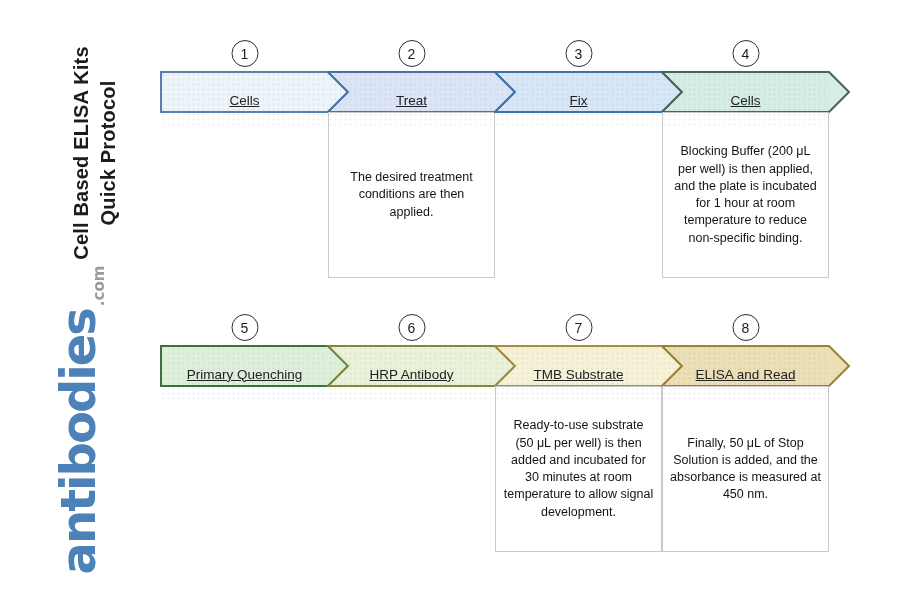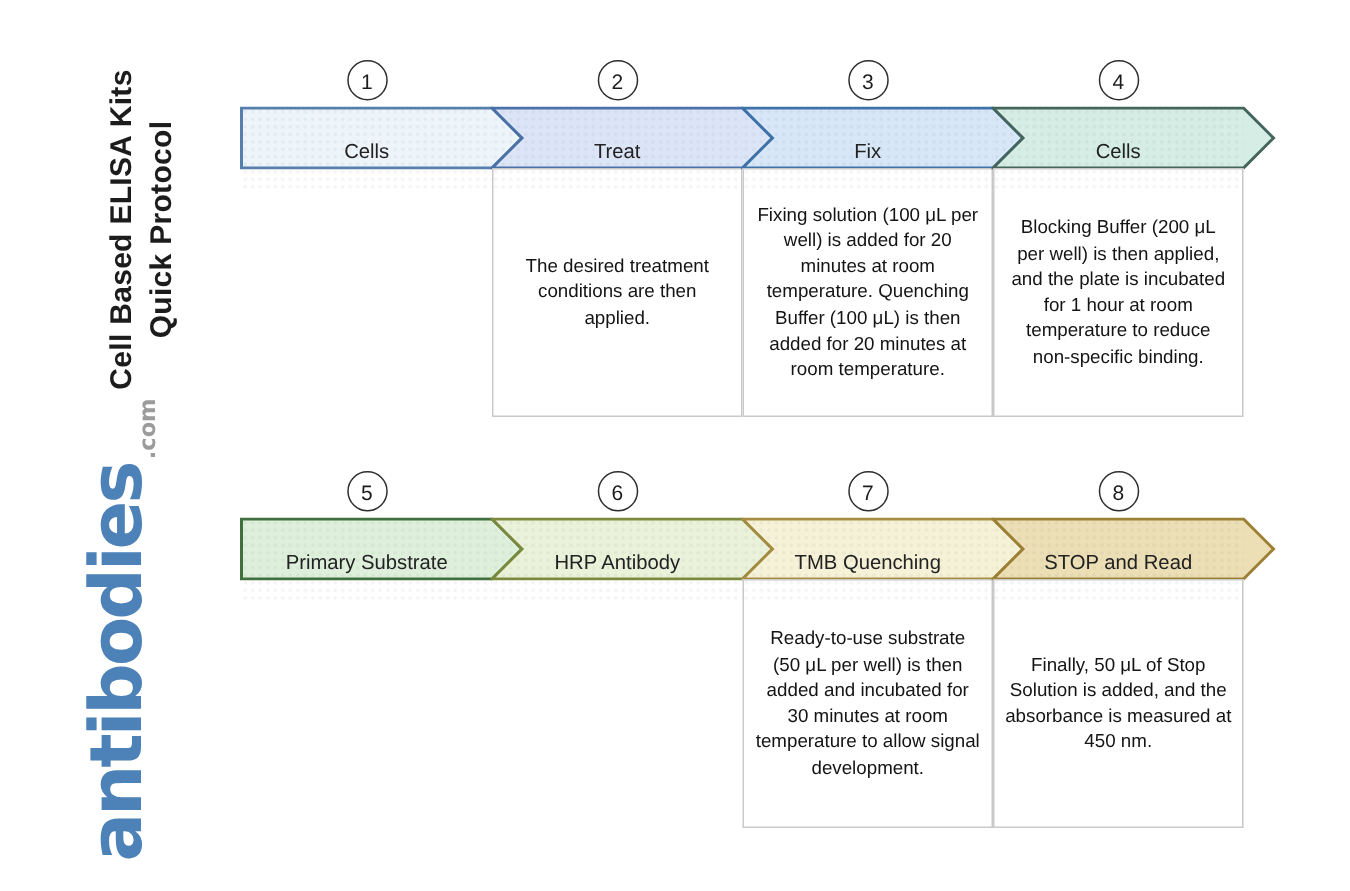--- a/index.html
+++ b/index.html
@@ -35,20 +35,21 @@
     background:#ffffff;display:flex;align-items:center;justify-content:center;
     font-size:14px;color:#1c1c1c;box-sizing:border-box;
   }
   .arrow-svg{position:absolute;top:31px;left:-1px;width:190px;height:42px;}
   .head-label{
     position:absolute;top:32px;left:0;width:167px;height:56px;
     display:flex;align-items:center;justify-content:center;
     font-size:13.5px;color:#222222;z-index:3;
     background-image:radial-gradient(rgba(70,70,70,0.055) 1px, transparent 1.2px);
     background-size:5px 5px;
+    text-decoration:underline;
   }
   .desc-box{
     position:absolute;top:72px;left:0;width:167px;height:166px;
     box-sizing:border-box;border:1.5px solid #c9c9c9;background:#ffffff;
     display:flex;align-items:center;justify-content:center;
     padding:4px 7px;text-align:center;
     font-size:12.5px;line-height:1.38;color:#141414;
   }
   
   .c0{left:161px;} .c1{left:328px;} .c2{left:495px;} .c3{left:662px;}
@@ -81,57 +82,56 @@
   <div class="head-label">Treat</div>
   <div class="desc-box">The desired treatment conditions are then applied.</div>
 </div>
 
 <div class="step c2 r0">
   <div class="num-circle">3</div>
   <svg class="arrow-svg" viewBox="0 0 190 42">
     <polygon points="1,1 168,1 188,21 168,41 1,41 21,21" stroke-width="2" fill="#d7e7f7" stroke="#3e73a9"></polygon>
   </svg>
   <div class="head-label">Fix</div>
-  <div class="desc-box">Fixing solution (100 μL per well) is added for 20 minutes at room temperature. Quenching Buffer (100 μL) is then added for 20 minutes at room temperature.</div>
 </div>
 
 <div class="step c3 r0">
   <div class="num-circle">4</div>
   <svg class="arrow-svg" viewBox="0 0 190 42">
     <polygon points="1,1 168,1 188,21 168,41 1,41 21,21" stroke-width="2" fill="#d5ede5" stroke="#44655c"></polygon>
   </svg>
   <div class="head-label">Cells</div>
   <div class="desc-box">Blocking Buffer (200 μL per well) is then applied, and the plate is incubated for 1 hour at room temperature to reduce non-specific binding.</div>
 </div>
 
 <div class="step c0 r1">
   <div class="num-circle">5</div>
   <svg class="arrow-svg" viewBox="0 0 190 42">
     <polygon points="1,1 168,1 188,21 168,41 1,41" stroke-width="2" fill="#def0dc" stroke="#40703f"></polygon>
   </svg>
-  <div class="head-label">Primary Substrate</div>
+  <div class="head-label">Primary Quenching</div>
 </div>
 
 <div class="step c1 r1">
   <div class="num-circle">6</div>
   <svg class="arrow-svg" viewBox="0 0 190 42">
     <polygon points="1,1 168,1 188,21 168,41 1,41 21,21" stroke-width="2" fill="#eaf2da" stroke="#7c8a3e"></polygon>
   </svg>
   <div class="head-label">HRP Antibody</div>
 </div>
 
 <div class="step c2 r1">
   <div class="num-circle">7</div>
   <svg class="arrow-svg" viewBox="0 0 190 42">
     <polygon points="1,1 168,1 188,21 168,41 1,41 21,21" stroke-width="2" fill="#f6f2d8" stroke="#a78d41"></polygon>
   </svg>
-  <div class="head-label">TMB Quenching</div>
+  <div class="head-label">TMB Substrate</div>
   <div class="desc-box">Ready-to-use substrate (50 μL per well) is then added and incubated for 30 minutes at room temperature to allow signal development.</div>
 </div>
 
 <div class="step c3 r1">
   <div class="num-circle">8</div>
   <svg class="arrow-svg" viewBox="0 0 190 42">
     <polygon points="1,1 168,1 188,21 168,41 1,41 21,21" stroke-width="2" fill="#ecdfb6" stroke="#9c8034"></polygon>
   </svg>
-  <div class="head-label">STOP and Read</div>
+  <div class="head-label">ELISA and Read</div>
   <div class="desc-box">Finally, 50 μL of Stop Solution is added, and the absorbance is measured at 450 nm.</div>
 </div>
 
 </body></html>

